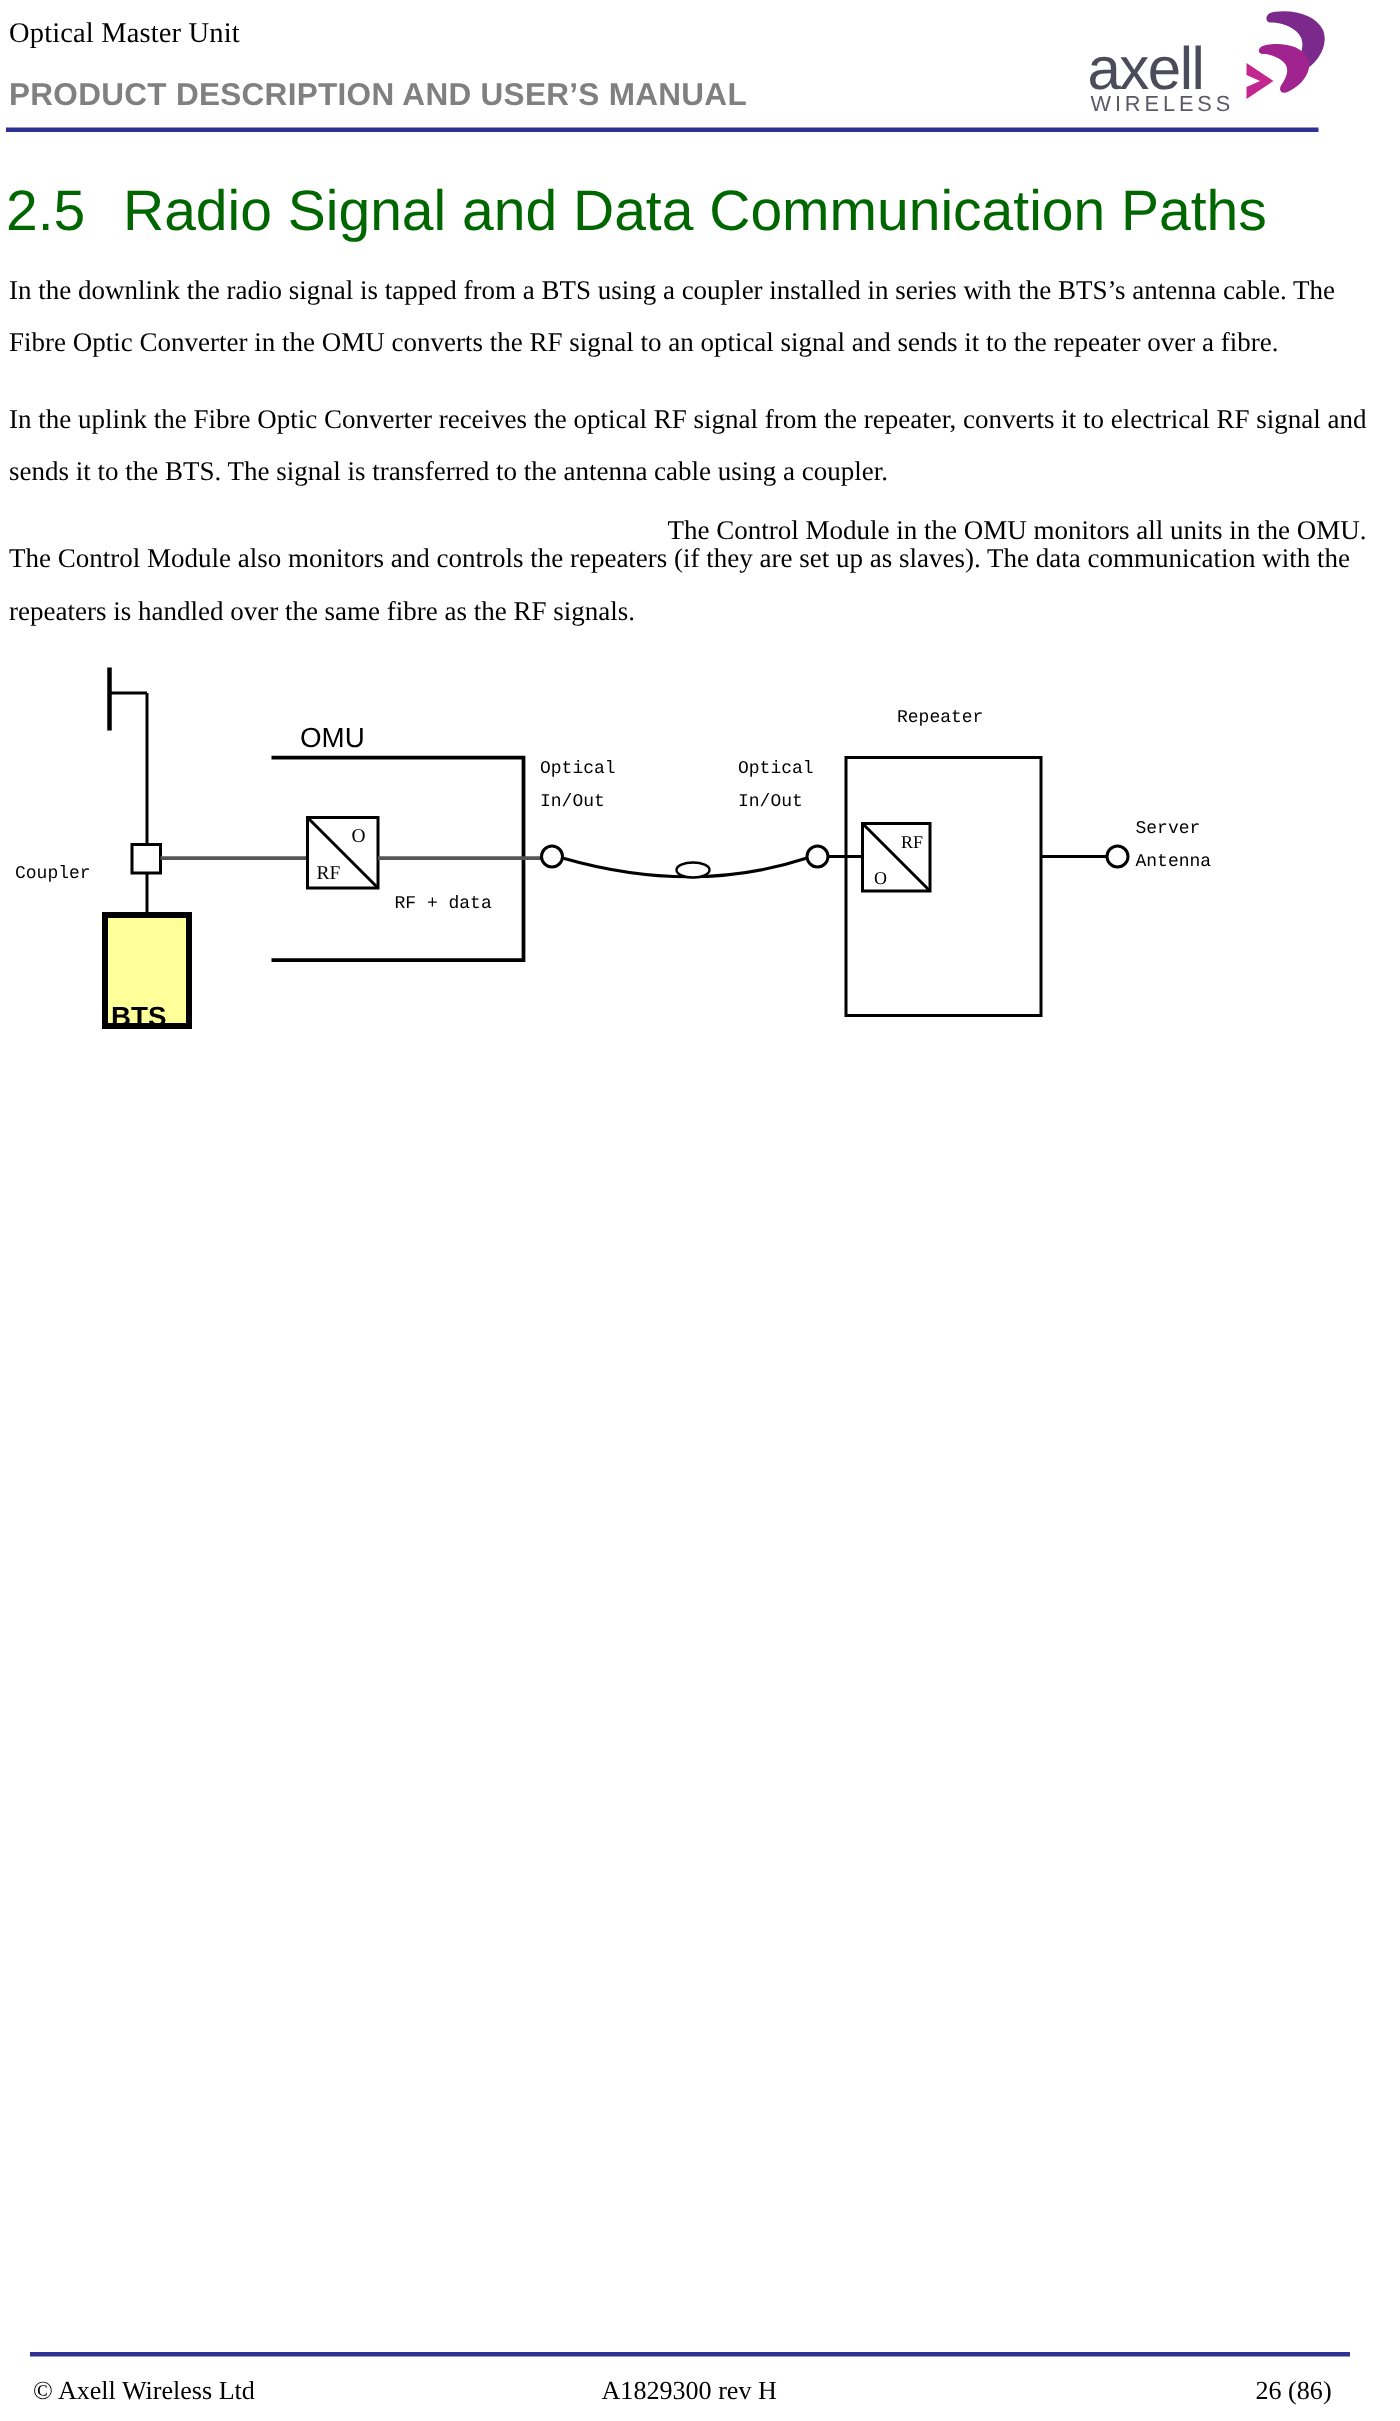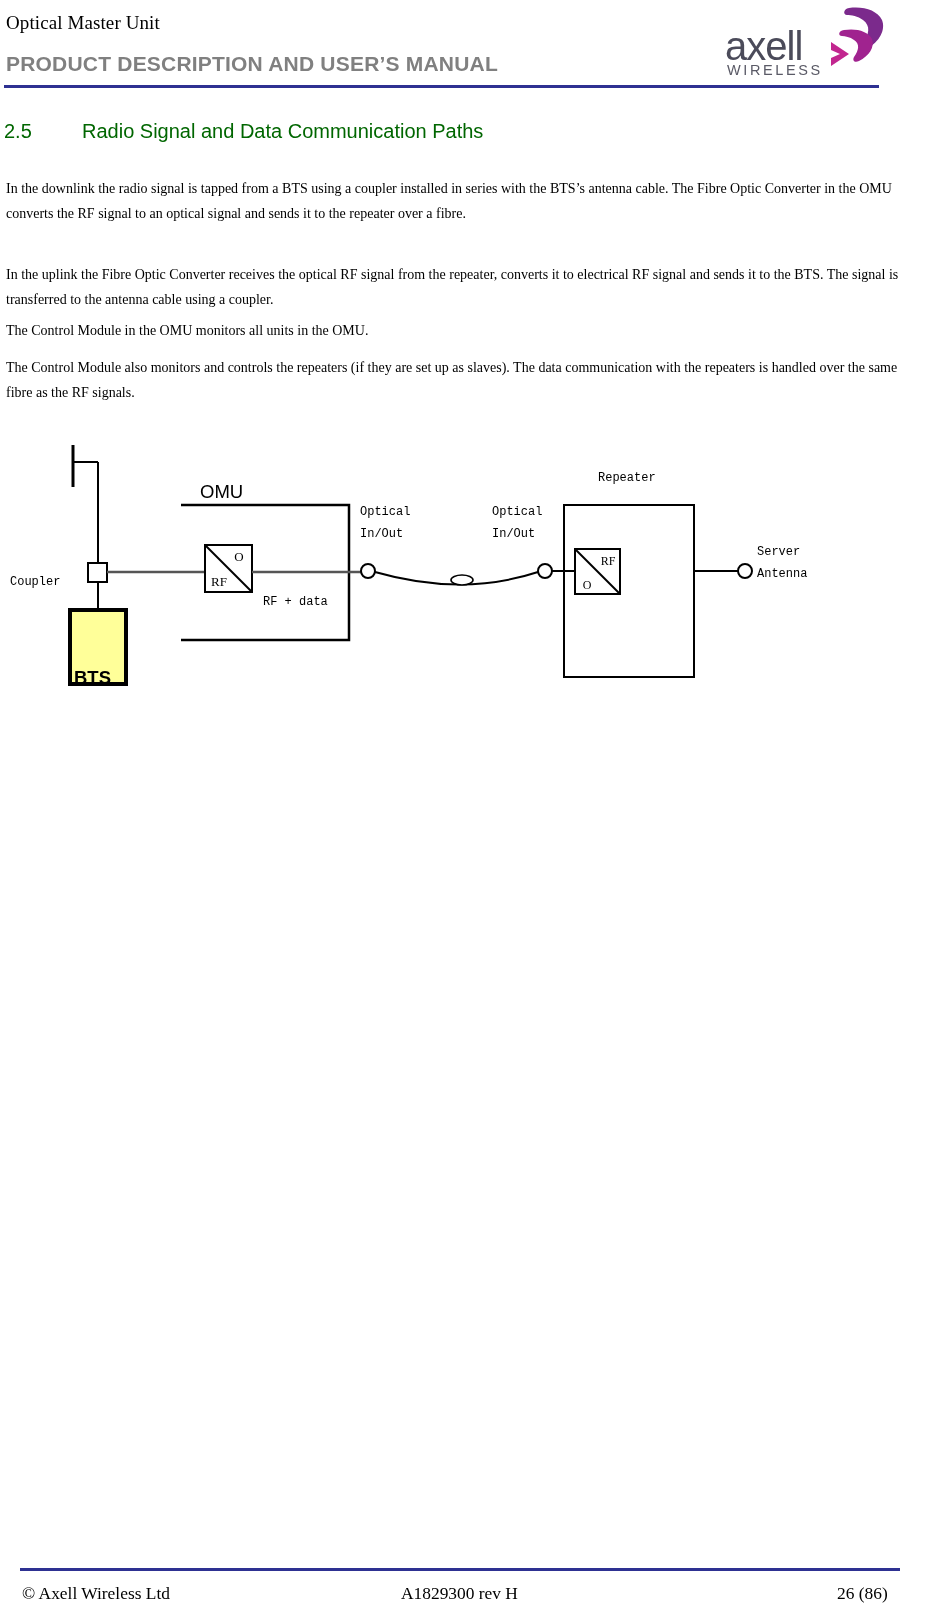--- a/index.html
+++ b/index.html
@@ -88,40 +88,40 @@
     top: 0px;
   }
 
   
   #section-heading {
     position: absolute;
     left: 4px;
     top: 120px;
     width: 880px;
     font-family: "Liberation Sans", sans-serif;
-    font-size: 20px;
+    font-size: 38px;
     color: #006600;
     white-space: nowrap;
   }
   #section-heading .num { display: inline-block; width: 78px; }
 
   
   .para {
     position: absolute;
     left: 6px;
     width: 905px;
     font-family: "Liberation Serif", serif;
-    font-size: 14px;
-    line-height: 25px;
+    font-size: 18px;
+    line-height: 35px;
     color: #000;
     text-align: left;
   }
   #para-1 { top: 176px; }
   #para-2 { top: 262px; }
-  #para-3 { top: 318px; }
+  #para-3 { top: 336px; text-align: right; }
   #para-4 { top: 355px; }
 
   
   #diagram {
     position: absolute;
     left: 0;
     top: 425px;
     width: 933px;
     height: 290px;
   }

